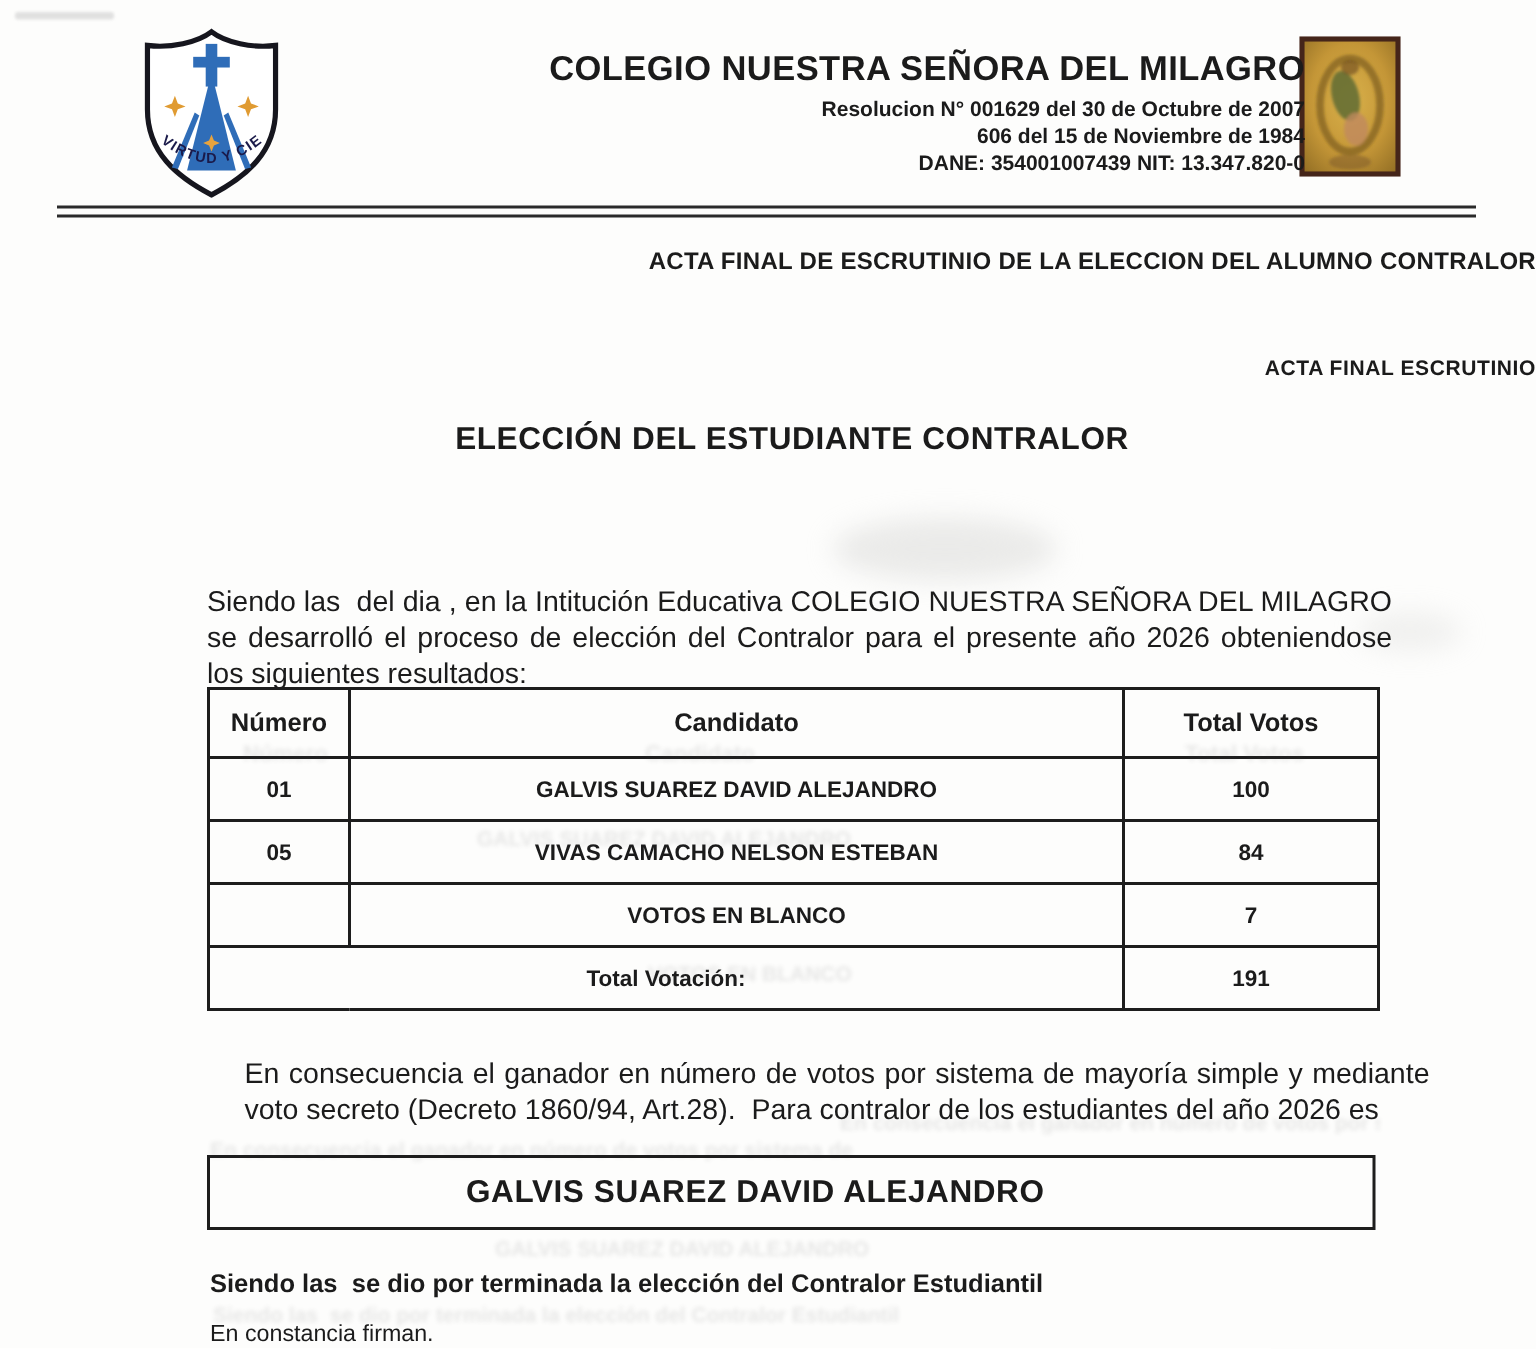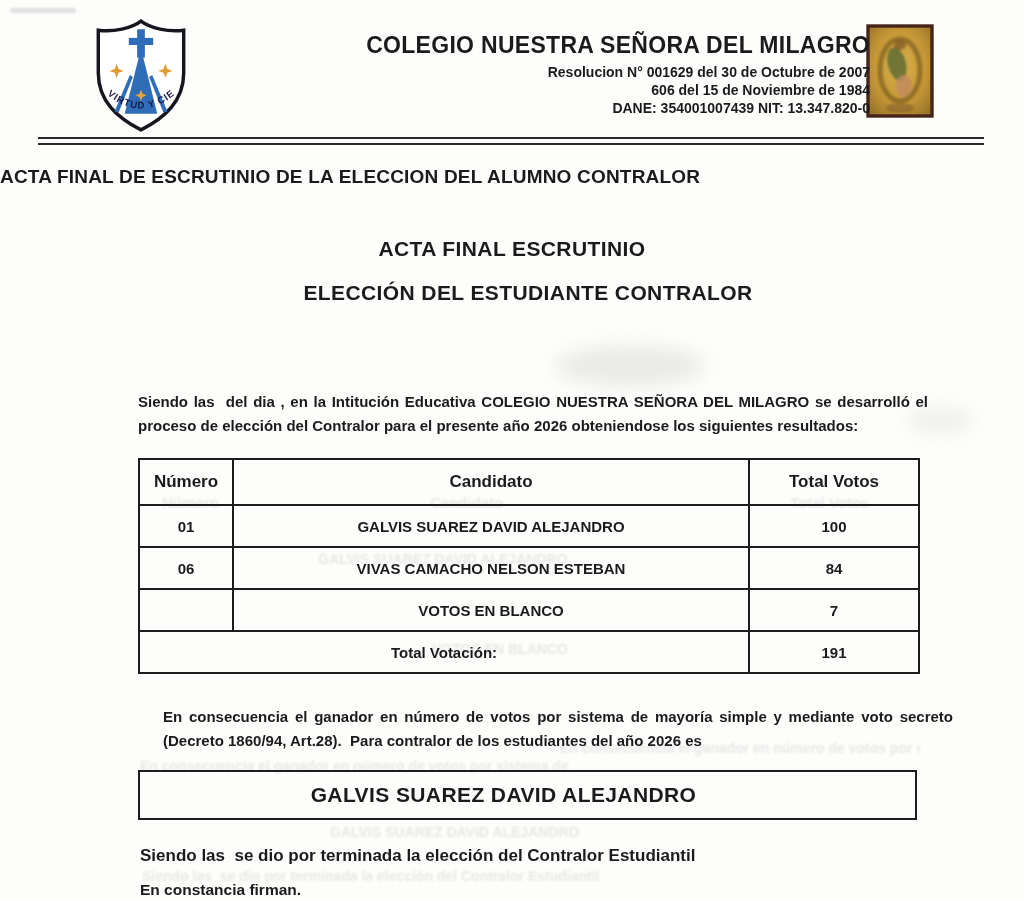--- a/index.html
+++ b/index.html
@@ -32,29 +32,29 @@
   }
   .school-name { font-size:23px; font-weight:700; letter-spacing:.3px; margin-bottom:6px; white-space:nowrap; }
   .school-sub  { font-size:14px; font-weight:700; line-height:18px; }
 
   .double-rule {
     position:absolute; left:38px; right:40px; top:137px; height:4px;
     border-top:2.4px solid #2a2a2a; border-bottom:2.2px solid #2a2a2a;
   }
 
   .subject-line {
-    position:absolute; left:0; right:0; top:166px; text-align:left;
-    font-size:19px; font-weight:700; letter-spacing:.2px;
-  }
-  .title-1 { position:absolute; left:0; right:0; top:237px; text-align:center; font-size:21px; font-weight:700; letter-spacing:.4px; }
+    position:absolute; left:0; right:0; top:166px; text-align:right;
+    font-size:16px; font-weight:700; letter-spacing:.2px;
+  }
+  .title-1 { position:absolute; left:0; right:0; top:237px; text-align:right; font-size:14px; font-weight:700; letter-spacing:.4px; }
   .title-2 { position:absolute; left:0; right:0; top:281px; text-align:center; font-size:21px; font-weight:700; letter-spacing:.4px;margin-left:32px; }
 
   .para {
     position:absolute; left:138px; width:790px;
-    font-size:15px; font-weight:700; line-height:24px; text-align:justify;
+    font-size:19px; font-weight:400; line-height:24px; text-align:justify;
   }
   .intro-para  { top:390px; }
   .result-para { top:705px;margin-left:25px; }
 
   
   table.results {
     position:absolute; left:138px; top:458px; width:780px;
     border-collapse:collapse; table-layout:fixed;
     border:2.6px solid #1d1d1d;
   }
@@ -69,21 +69,21 @@
   .col-vot  { width:170px; }
   td.total-label-cell { text-align:right; padding-right:12px; height:46px; font-size:15.5px; }
 
   .winner-box {
     position:absolute; left:138px; top:770px; width:775px; height:46px;
     border:2.6px solid #1d1d1d; display:flex; align-items:center; justify-content:center;
   }
   .winner-name { font-size:21px; font-weight:700; letter-spacing:.4px; transform:translateX(-24px); }
 
   .closing-line   { position:absolute; left:140px; top:846px; font-size:17px; font-weight:600; }
-  .signature-line { position:absolute; left:140px; top:881px; font-size:15.5px; font-weight:700; }
+  .signature-line { position:absolute; left:140px; top:881px; font-size:15.5px; font-weight:400; }
 </style>
 </head>
 <body>
 
 <div class="page">
 
   <div class="corner-mark"></div>
   <div class="smudge s1"></div>
   <div class="smudge s2"></div>
 
@@ -156,21 +156,21 @@
       <th>Número</th>
       <th>Candidato</th>
       <th>Total Votos</th>
     </tr>
     <tr>
       <td>01</td>
       <td>GALVIS SUAREZ DAVID ALEJANDRO</td>
       <td>100</td>
     </tr>
     <tr>
-      <td>06</td>
+      <td>05</td>
       <td>VIVAS CAMACHO NELSON ESTEBAN</td>
       <td>84</td>
     </tr>
     <tr>
       <td class="tall"></td>
       <td class="tall">VOTOS EN BLANCO</td>
       <td class="tall">7</td>
     </tr>
     <tr>
       <td colspan="2" class="total-label-cell">Total Votación:</td>

